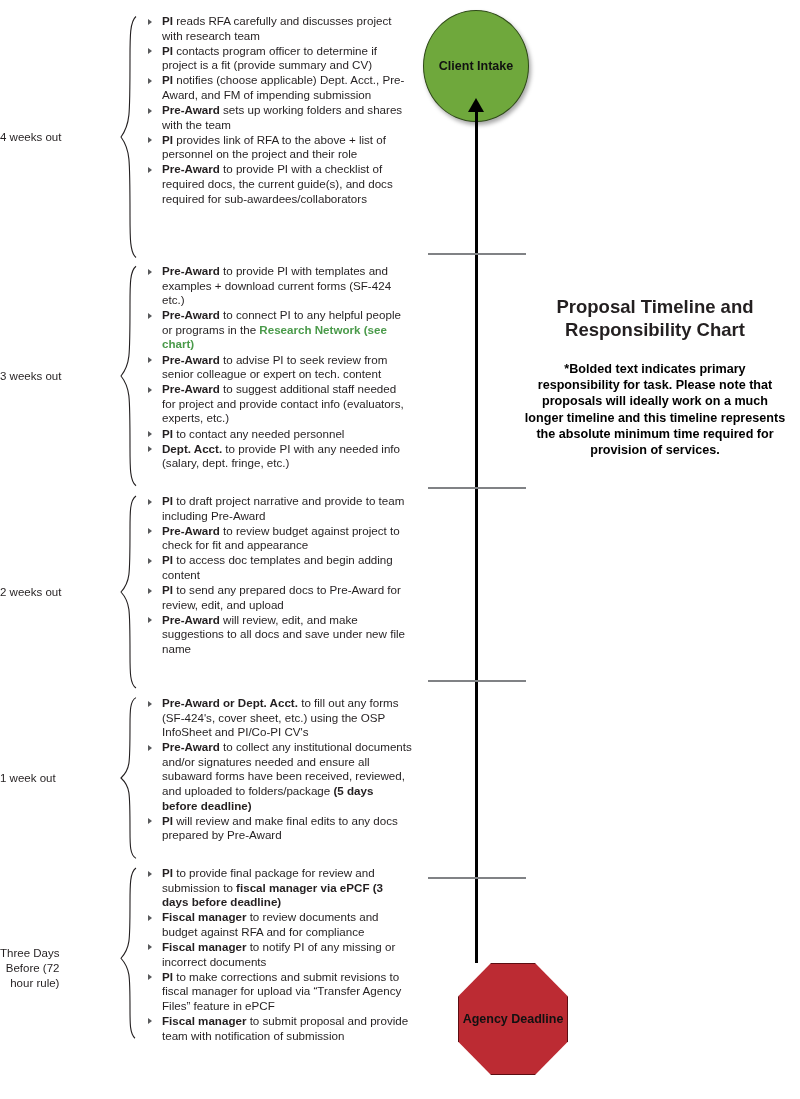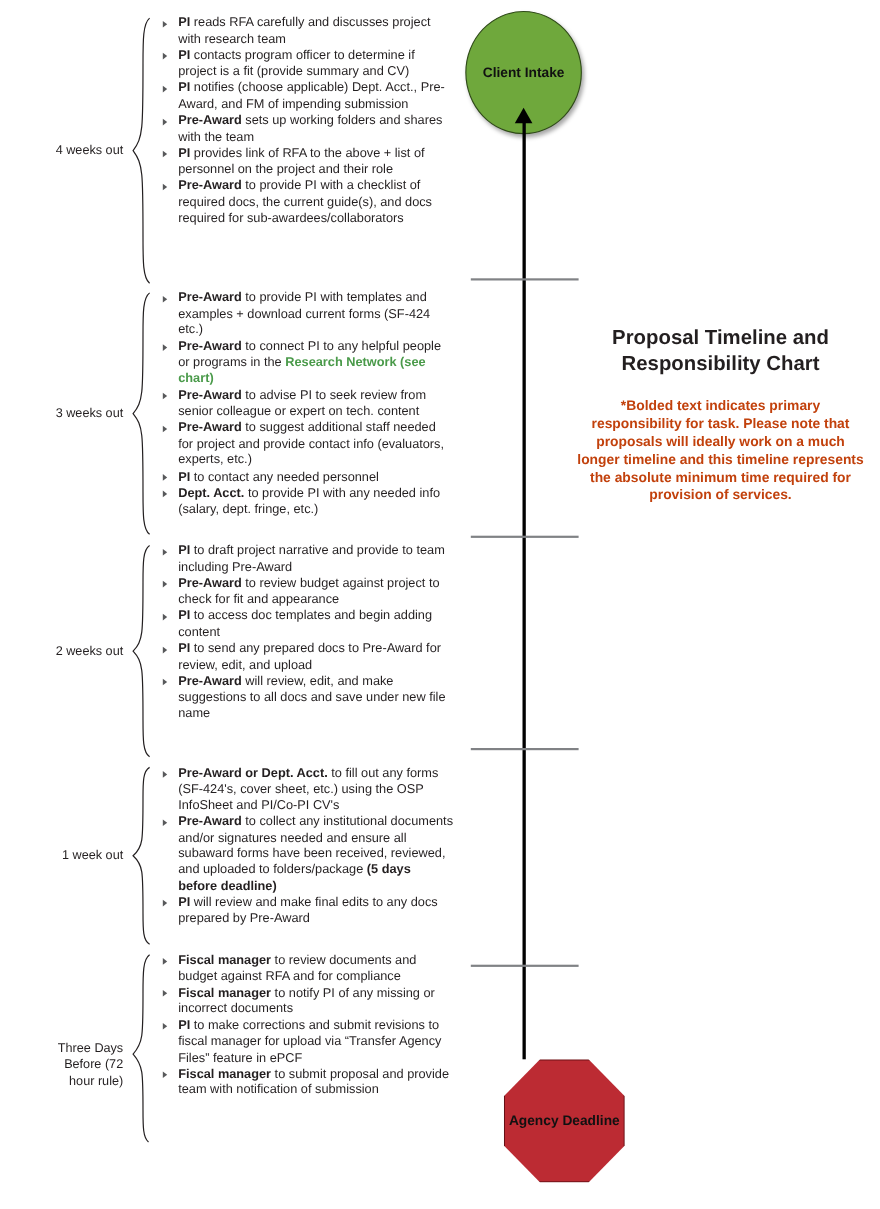--- a/index.html
+++ b/index.html
@@ -37,21 +37,21 @@
     width: 118px;
     flex: 0 0 118px;
     font-size: 11.5px;
     line-height: 15px;
     color: #231f20;
     text-align: right;
     padding-right: 6px;
     box-sizing: border-box;
     display: flex;
     align-items: center;
-    justify-content: flex-end;
+    justify-content: flex-start;
   }
   .phase-label span { display: block; }
 
   .brace-cell {
     flex: 0 0 22px;
     width: 22px;
     position: relative;
   }
   .brace-cell svg {
     position: absolute;
@@ -190,21 +190,21 @@
   }
   #chart-note {
     position: absolute;
     left: 118px;
     top: 361px;
     width: 262px;
     text-align: center;
     font-size: 12.6px;
     font-weight: bold;
     line-height: 16.2px;
-    color: #c2410c;
+    color: #000000;
   }
 </style>
 </head>
 <body>
 
 <div id="left-column">
 
   <div class="phase-row" style="top:14px; height:246px;">
     <div class="phase-label">
       <span>4 weeks out</span>
@@ -293,20 +293,21 @@
         <span>hour rule)</span>
       </div>
     </div>
     <div class="brace-cell">
       <svg viewBox="0 0 18 100" preserveAspectRatio="none" aria-hidden="true">
         <path d="M16 1 C10 3, 10 9, 10 18 C10 37, 10 40, 1 45 C10 50, 10 53, 10 70 C10 77, 10 82, 15 84" fill="none" stroke="#231f20" stroke-width="1.1" vector-effect="non-scaling-stroke"></path>
       </svg>
     </div>
     <div class="bullets">
       <ul class="bullet-list">
+        <li><span class="tri"></span><span class="b">PI</span><span> to provide final package for review and submission to </span><span class="b">fiscal manager via ePCF (3 days before deadline)</span></li>
         <li><span class="tri"></span><span class="b">Fiscal manager</span><span> to review documents and budget against RFA and for compliance</span></li>
         <li><span class="tri"></span><span class="b">Fiscal manager</span><span> to notify PI of any missing or incorrect documents</span></li>
         <li><span class="tri"></span><span class="b">PI</span><span> to make corrections and submit revisions to fiscal manager for upload via “Transfer Agency Files” feature in ePCF</span></li>
         <li><span class="tri"></span><span class="b">Fiscal manager</span><span> to submit proposal and provide team with notification of submission</span></li>
       </ul>
     </div>
   </div>
 
 </div>
 

